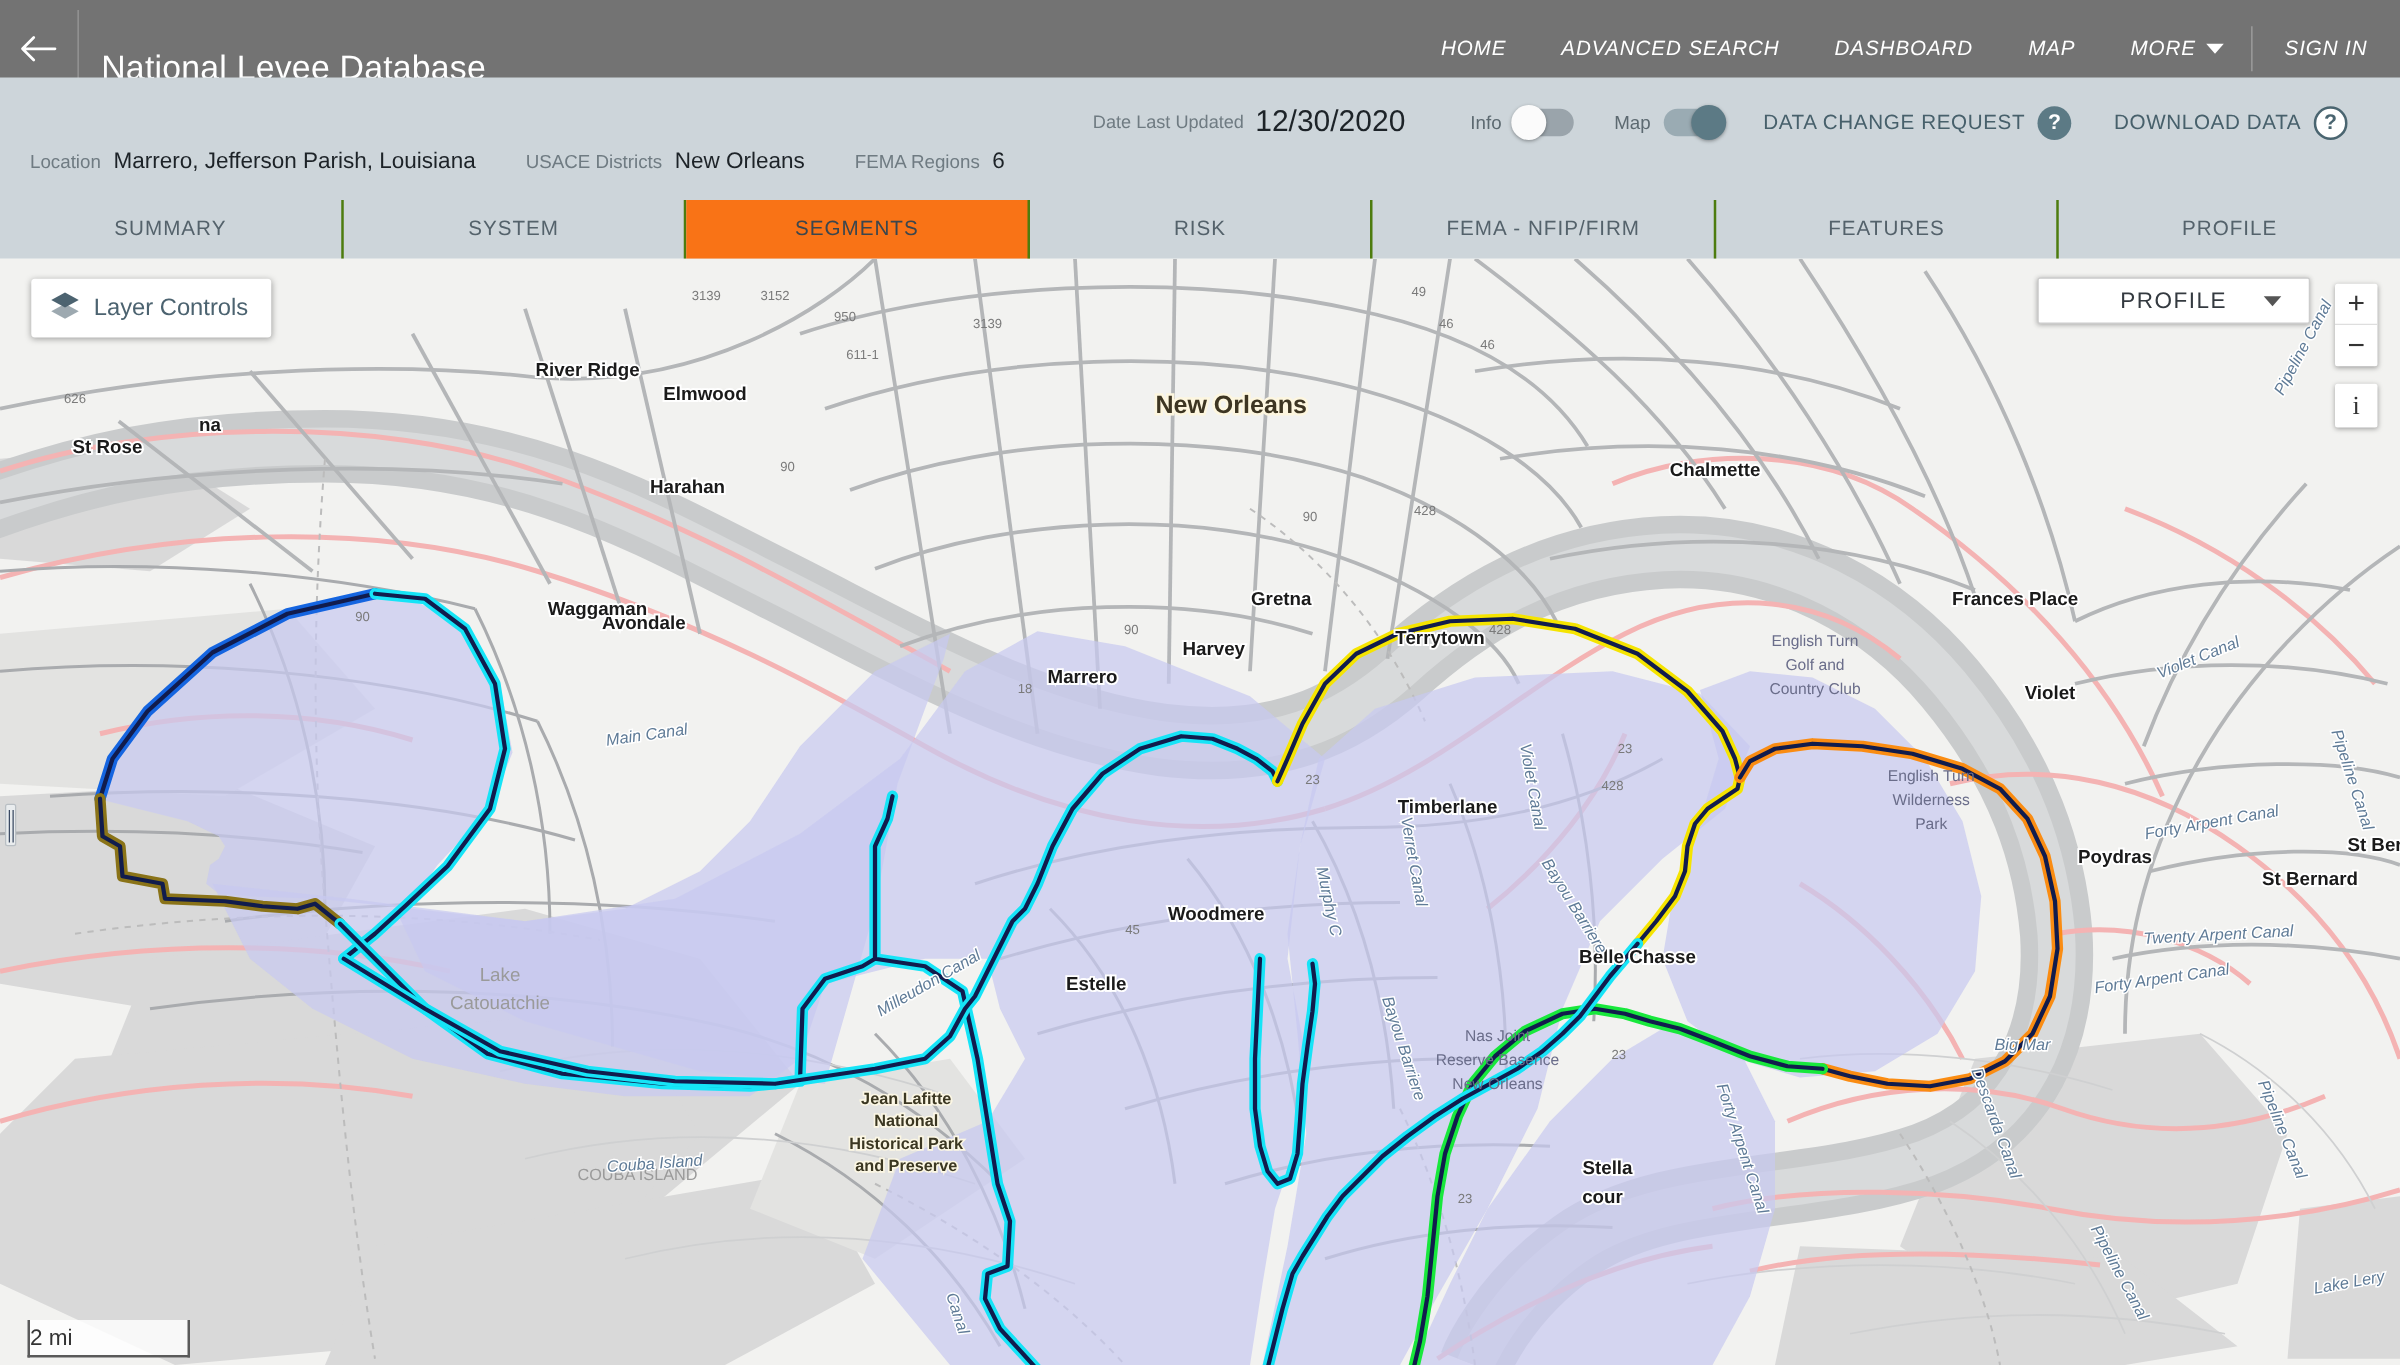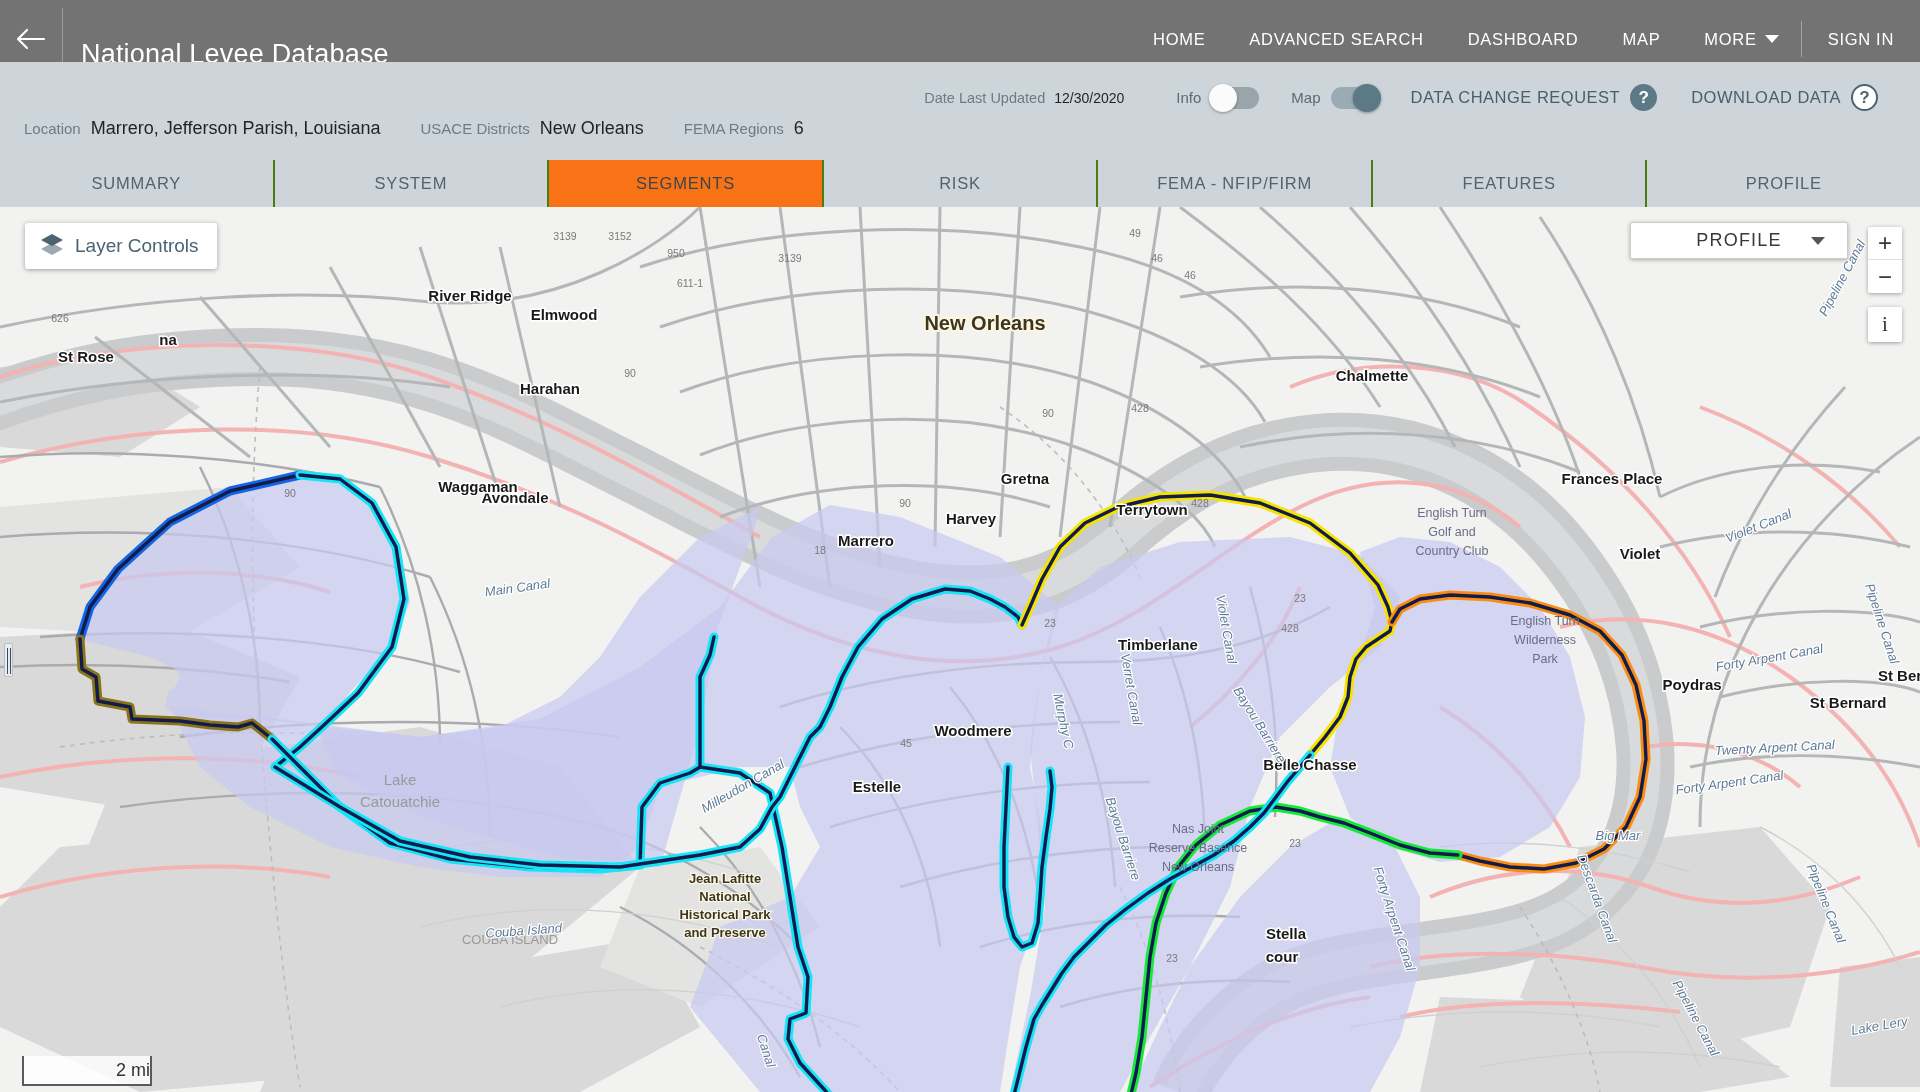--- a/index.html
+++ b/index.html
@@ -19,21 +19,21 @@
     width: 62px; height: 62px; display: flex; align-items: center;
     justify-content: center; cursor: pointer;
   }
   .back-btn svg { display: block; }
   .nav-divider { width: 1px; height: 62px; background: rgba(255,255,255,.28); }
   .app-title {
     color: #fff; font-size: 27px; font-weight: 400; letter-spacing: .2px;
     padding-left: 18px; white-space: nowrap;
   }
   .nav-spacer { flex: 1; }
-  .nav-links { display: flex; align-items: center; height: 62px; }
+  .nav-links { display: flex; align-items: center; height: 62px; font-style: italic; }
   .nav-link {
     color: #fff; font-size: 16.5px; letter-spacing: .7px;
     padding: 0 22px; cursor: pointer; white-space: nowrap;
     display:flex; align-items:center; height:62px;
   }
   .nav-caret { padding: 0 14px 0 2px; display:flex; align-items:center; height:62px; cursor:pointer;}
   .caret-tri {
     width: 0; height: 0; border-left: 7px solid transparent;
     border-right: 7px solid transparent; border-top: 8px solid #fff;
   }
@@ -54,21 +54,21 @@
     align-items: baseline; white-space: nowrap;
   }
   .meta-lbl { font-size: 15px; color: #6f7b82; margin-right: 10px; }
   .meta-val { font-size: 18px; color: #1d2328; margin-right: 40px; }
 
   .hdr-right {
     position: absolute; right: 0; top: 84px; display: flex;
     align-items: center; white-space: nowrap; padding-right: 38px;
   }
   .dlu-lbl { font-size: 14.5px; color: #6f7b82; margin-right: 9px; }
-  .dlu-val { font-size: 14px; color: #1d2328; font-weight: 400; margin-right: 52px; }
+  .dlu-val { font-size: 24px; color: #1d2328; font-weight: 400; margin-right: 52px; }
   .tog-lbl { font-size: 15px; color: #5d6a71; margin-right: 10px; }
   .toggle {
     width: 48px; height: 22px; border-radius: 11px; position: relative;
     margin-right: 32px; cursor: pointer;
   }
   .toggle .knob {
     position: absolute; top: -3px; width: 28px; height: 28px;
     border-radius: 50%; box-shadow: 0 1px 3px rgba(0,0,0,.35);
   }
   .toggle.off { background: #9aa4ab; }
@@ -146,21 +146,21 @@
     position: absolute; right: 18px; top: 307px; width: 34px; height: 35px;
     background: #fff; border-radius: 2px; box-shadow: 0 1px 4px rgba(0,0,0,.35);
     display: flex; align-items: center; justify-content: center;
     font-size: 21px; color: #333; cursor: pointer; z-index: 20;
     font-family: "Liberation Serif", serif;
   }
 
   .scalebar {
     position: absolute; left: 22px; bottom: 6px; width: 130px; height: 30px;
     background: rgba(255,255,255,.82); border: 2px solid #5a5a5a;
-    border-top: none; display: flex; align-items: center; justify-content: flex-end;
+    border-top: none; display: flex; align-items: center; justify-content: flex-start;
     z-index: 20;
   }
   .scalebar .lbl { font-size: 18px; color: #333; }
 
   .left-handle {
     position: absolute; left: 4px; top: 643px; width: 9px; height: 34px;
     background: #e9ecee; border: 1px solid #b9bfc4; border-radius: 2px;
     z-index: 20; cursor: col-resize;
   }
   .left-handle::before, .left-handle::after {

